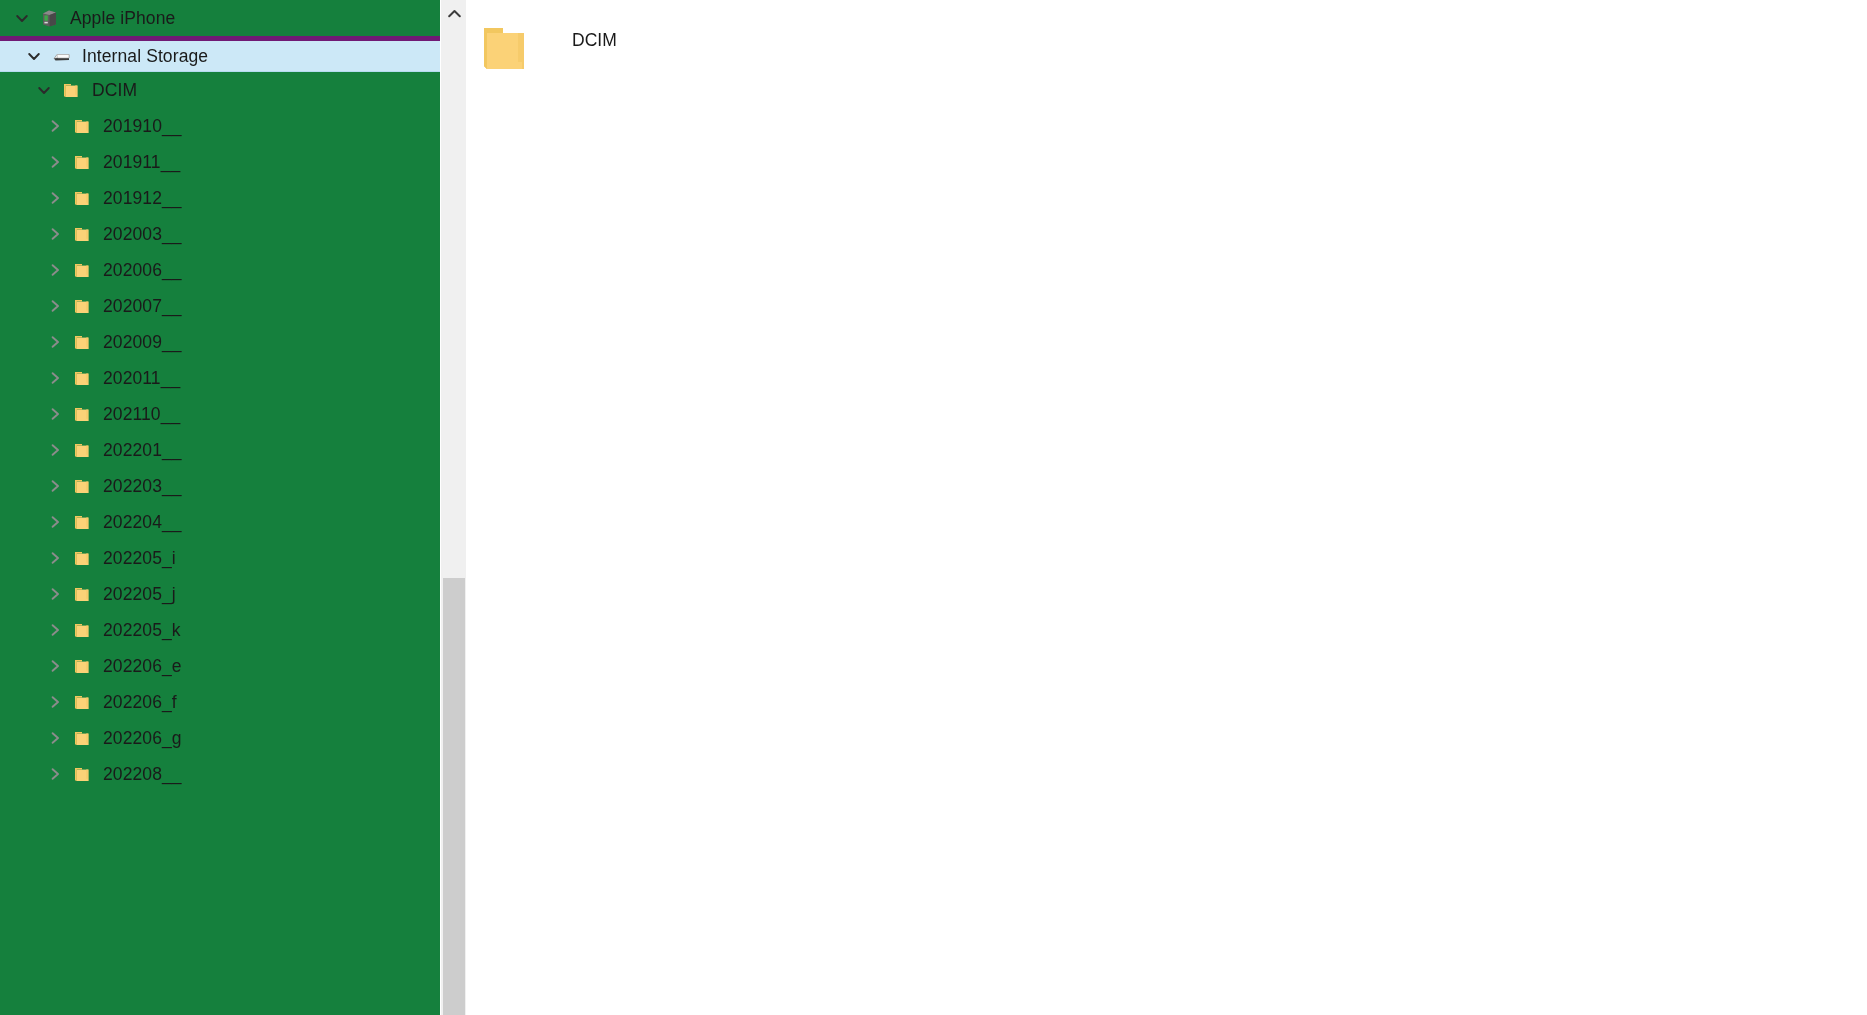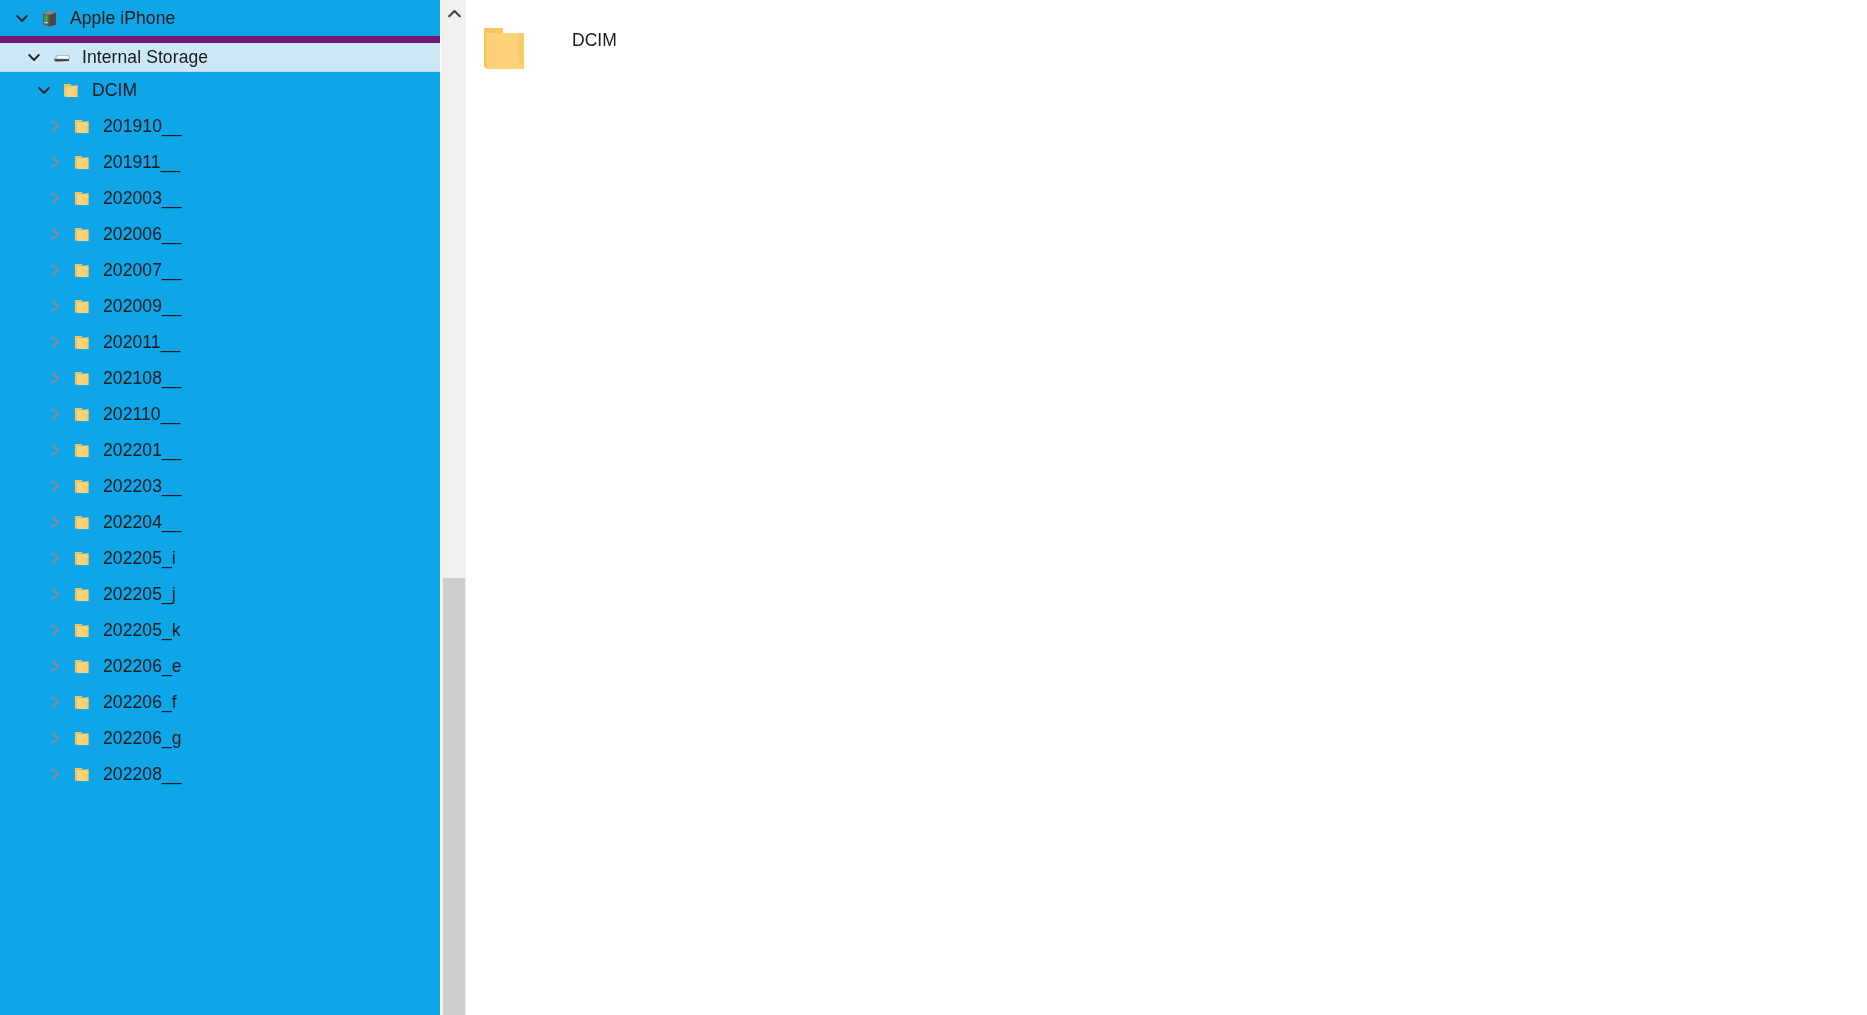--- a/index.html
+++ b/index.html
@@ -16,42 +16,42 @@
     height: 1015px;
     display: flex;
     background: #ffffff;
   }
 
   
   .nav-pane {
     position: relative;
     width: 466px;
     height: 1015px;
-    background: #0ea5e9;
+    background: #15803d;
     flex: 0 0 466px;
   }
   .tree {
     position: absolute;
     top: 0; left: 0;
     width: 440px;
     height: 1015px;
     overflow: hidden;
   }
   .tree-row {
     position: relative;
     display: flex;
     align-items: center;
     height: 36px;
     width: 440px;
     white-space: nowrap;
     cursor: default;
   }
   .tree-row.selected {
     background: #cce8f7;
-    border-top: 7px solid #701a75;
+    border-top: 5px solid #701a75;
     border-bottom: 1px solid #b5dcf0;
   }
 
   .twisty {
     flex: 0 0 28px;
     width: 28px;
     height: 36px;
     display: flex;
     align-items: center;
     justify-content: center;
@@ -244,20 +244,36 @@
             </svg>
           </div>
           <div class="node-icon">
             <svg width="16" height="16" viewBox="0 0 16 16">
               <path d="M1 2 L1 14 L2.6 15 L2.6 3.6 Z" fill="#e8b84f"></path>
               <path d="M2.6 3.6 L2.6 15 L14.4 15 L14.4 3.6 Z" fill="#fbd277"></path>
               <path d="M1 2 L1 14 L2.6 15 L2.6 3.6 L8 3.6 L8 2 Z" fill="#f2c75f"></path>
               <path d="M12.2 3.6 L12.2 12.8 L13.6 12.8 L13.6 15 L14.4 15 L14.4 3.6 Z" fill="#f6cb6b"></path>
             </svg>
           </div>
+          <div class="node-label">201912__</div>
+        </div>
+        <div class="tree-row lvl3">
+          <div class="twisty">
+            <svg width="13" height="14" viewBox="0 0 13 14">
+              <path d="M3.6 2.2 L9 7 L3.6 11.8" fill="none" stroke="#8c8c8c" stroke-width="1.9" stroke-linecap="round" stroke-linejoin="round"></path>
+            </svg>
+          </div>
+          <div class="node-icon">
+            <svg width="16" height="16" viewBox="0 0 16 16">
+              <path d="M1 2 L1 14 L2.6 15 L2.6 3.6 Z" fill="#e8b84f"></path>
+              <path d="M2.6 3.6 L2.6 15 L14.4 15 L14.4 3.6 Z" fill="#fbd277"></path>
+              <path d="M1 2 L1 14 L2.6 15 L2.6 3.6 L8 3.6 L8 2 Z" fill="#f2c75f"></path>
+              <path d="M12.2 3.6 L12.2 12.8 L13.6 12.8 L13.6 15 L14.4 15 L14.4 3.6 Z" fill="#f6cb6b"></path>
+            </svg>
+          </div>
           <div class="node-label">202003__</div>
         </div>
         <div class="tree-row lvl3">
           <div class="twisty">
             <svg width="13" height="14" viewBox="0 0 13 14">
               <path d="M3.6 2.2 L9 7 L3.6 11.8" fill="none" stroke="#8c8c8c" stroke-width="1.9" stroke-linecap="round" stroke-linejoin="round"></path>
             </svg>
           </div>
           <div class="node-icon">
             <svg width="16" height="16" viewBox="0 0 16 16">
@@ -309,36 +325,20 @@
           </div>
           <div class="node-icon">
             <svg width="16" height="16" viewBox="0 0 16 16">
               <path d="M1 2 L1 14 L2.6 15 L2.6 3.6 Z" fill="#e8b84f"></path>
               <path d="M2.6 3.6 L2.6 15 L14.4 15 L14.4 3.6 Z" fill="#fbd277"></path>
               <path d="M1 2 L1 14 L2.6 15 L2.6 3.6 L8 3.6 L8 2 Z" fill="#f2c75f"></path>
               <path d="M12.2 3.6 L12.2 12.8 L13.6 12.8 L13.6 15 L14.4 15 L14.4 3.6 Z" fill="#f6cb6b"></path>
             </svg>
           </div>
           <div class="node-label">202011__</div>
-        </div>
-        <div class="tree-row lvl3">
-          <div class="twisty">
-            <svg width="13" height="14" viewBox="0 0 13 14">
-              <path d="M3.6 2.2 L9 7 L3.6 11.8" fill="none" stroke="#8c8c8c" stroke-width="1.9" stroke-linecap="round" stroke-linejoin="round"></path>
-            </svg>
-          </div>
-          <div class="node-icon">
-            <svg width="16" height="16" viewBox="0 0 16 16">
-              <path d="M1 2 L1 14 L2.6 15 L2.6 3.6 Z" fill="#e8b84f"></path>
-              <path d="M2.6 3.6 L2.6 15 L14.4 15 L14.4 3.6 Z" fill="#fbd277"></path>
-              <path d="M1 2 L1 14 L2.6 15 L2.6 3.6 L8 3.6 L8 2 Z" fill="#f2c75f"></path>
-              <path d="M12.2 3.6 L12.2 12.8 L13.6 12.8 L13.6 15 L14.4 15 L14.4 3.6 Z" fill="#f6cb6b"></path>
-            </svg>
-          </div>
-          <div class="node-label">202108__</div>
         </div>
         <div class="tree-row lvl3">
           <div class="twisty">
             <svg width="13" height="14" viewBox="0 0 13 14">
               <path d="M3.6 2.2 L9 7 L3.6 11.8" fill="none" stroke="#8c8c8c" stroke-width="1.9" stroke-linecap="round" stroke-linejoin="round"></path>
             </svg>
           </div>
           <div class="node-icon">
             <svg width="16" height="16" viewBox="0 0 16 16">
               <path d="M1 2 L1 14 L2.6 15 L2.6 3.6 Z" fill="#e8b84f"></path>

